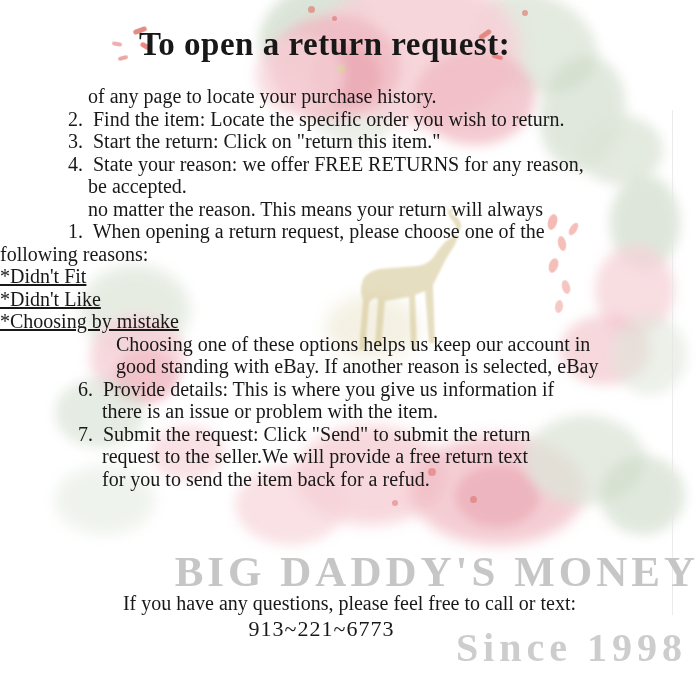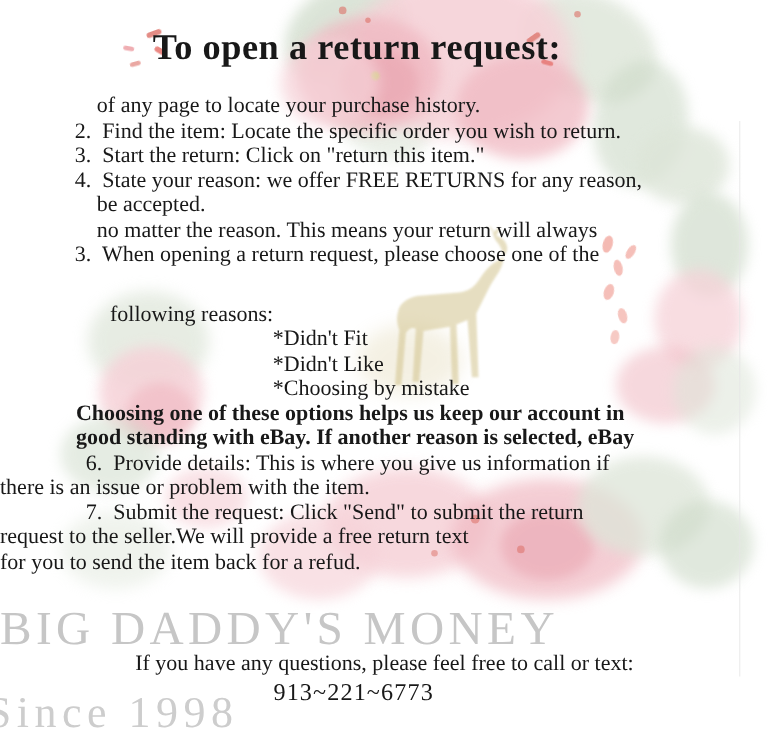--- a/index.html
+++ b/index.html
@@ -7,38 +7,38 @@
     position:relative;width:699px;height:687px;overflow:hidden;
     background:#ffffff;font-family:"Liberation Serif",serif;color:#181818;
   }
   
   .decor{position:absolute;inset:0;z-index:0;}
   .blob{position:absolute;border-radius:50%;}
   .stroke{position:absolute;border-radius:4px;}
   .artifact-line{position:absolute;left:672px;top:110px;width:1px;height:505px;background:#e6e6e6;opacity:.8;}
   .deer{position:absolute;left:345px;top:205px;width:140px;height:150px;opacity:.5;filter:blur(1px);}
   
-  .wm{position:absolute;left:0;right:0;text-align:left;color:#c6c6c6;z-index:1;line-height:1;}
+  .wm{position:absolute;left:0;right:0;text-align:right;color:#c6c6c6;z-index:1;line-height:1;font-weight:bold;}
   .wm1{top:550px;font-size:43px;letter-spacing:4px;}
   .wm2{top:628px;font-size:40px;letter-spacing:5px;color:#cdcdcd;transform:translateX(-12px);}
   
   .content{position:absolute;inset:0;z-index:2;}
   .title{
     position:absolute;top:26px;left:0;right:0;margin:0;text-align:center;
     font-size:33px;font-weight:600;letter-spacing:.5px;transform:translateX(-25px);
   }
   .lines{position:absolute;top:85px;left:0;right:0;}
   .ln{height:22.5px;line-height:22.5px;font-size:20px;white-space:pre;}
   .num{padding-left:68px;}
   .num2{padding-left:78px;}
   .cont{padding-left:88px;}
-  .cont2{padding-left:100px;margin-top:32px;}
-  .cont3{}
-  .reason{padding-left:248px;}
-  .note{padding-left:69px;font-weight:bold;}
+  .cont2{}
+  .cont3{padding-left:102px;}
+  .reason{text-decoration:underline;}
+  .note{padding-left:116px;}
   .contact{position:absolute;top:592px;left:0;right:0;text-align:center;font-size:20px;}
   .phone{position:absolute;top:616px;left:0;right:0;text-align:center;font-size:22px;letter-spacing:1px;transform:translateX(-28px);}
 </style>
 </head>
 <body>
 
 <div class="card">
 
   <div class="decor">
 
@@ -117,21 +117,21 @@
   <div class="content">
     <h1 class="title">To open a return request:</h1>
 
     <div class="lines">
       <div class="ln cont">of any page to locate your purchase history.</div>
       <div class="ln num">2.  Find the item: Locate the specific order you wish to return.</div>
       <div class="ln num">3.  Start the return: Click on "return this item."</div>
       <div class="ln num">4.  State your reason: we offer FREE RETURNS for any reason,</div>
       <div class="ln cont">be accepted.</div>
       <div class="ln cont">no matter the reason. This means your return will always</div>
-      <div class="ln num">3.  When opening a return request, please choose one of the</div>
+      <div class="ln num">1.  When opening a return request, please choose one of the</div>
       <div class="ln cont2">following reasons:</div>
       <div class="ln reason">*Didn't Fit</div>
       <div class="ln reason">*Didn't Like</div>
       <div class="ln reason">*Choosing by mistake</div>
       <div class="ln note">Choosing one of these options helps us keep our account in</div>
       <div class="ln note">good standing with eBay. If another reason is selected, eBay</div>
       <div class="ln num2">6.  Provide details: This is where you give us information if</div>
       <div class="ln cont3">there is an issue or problem with the item.</div>
       <div class="ln num2">7.  Submit the request: Click "Send" to submit the return</div>
       <div class="ln cont3">request to the seller.We will provide a free return text</div>

